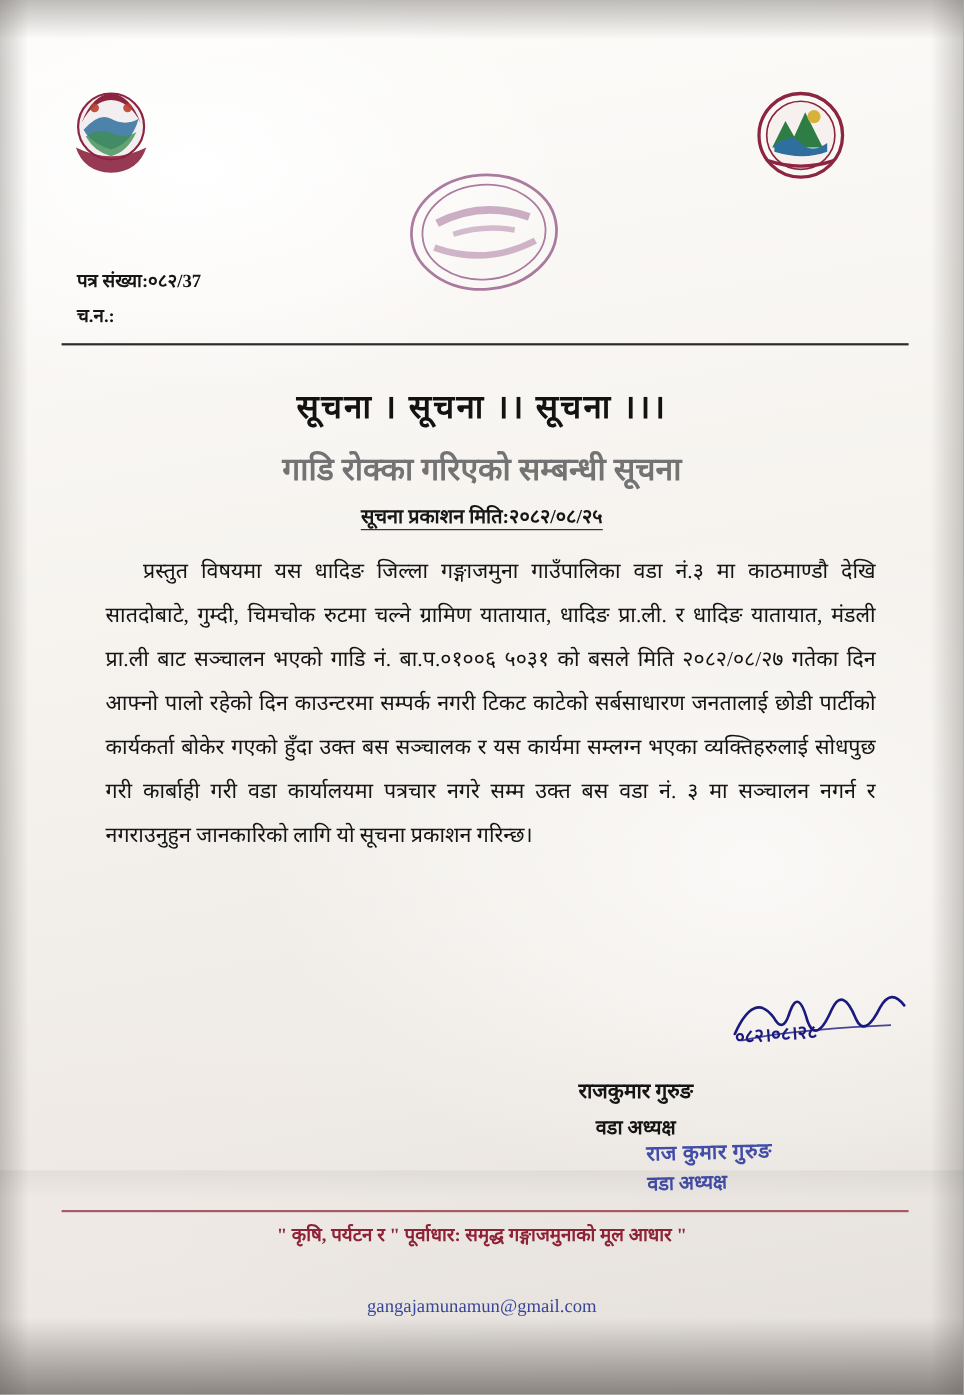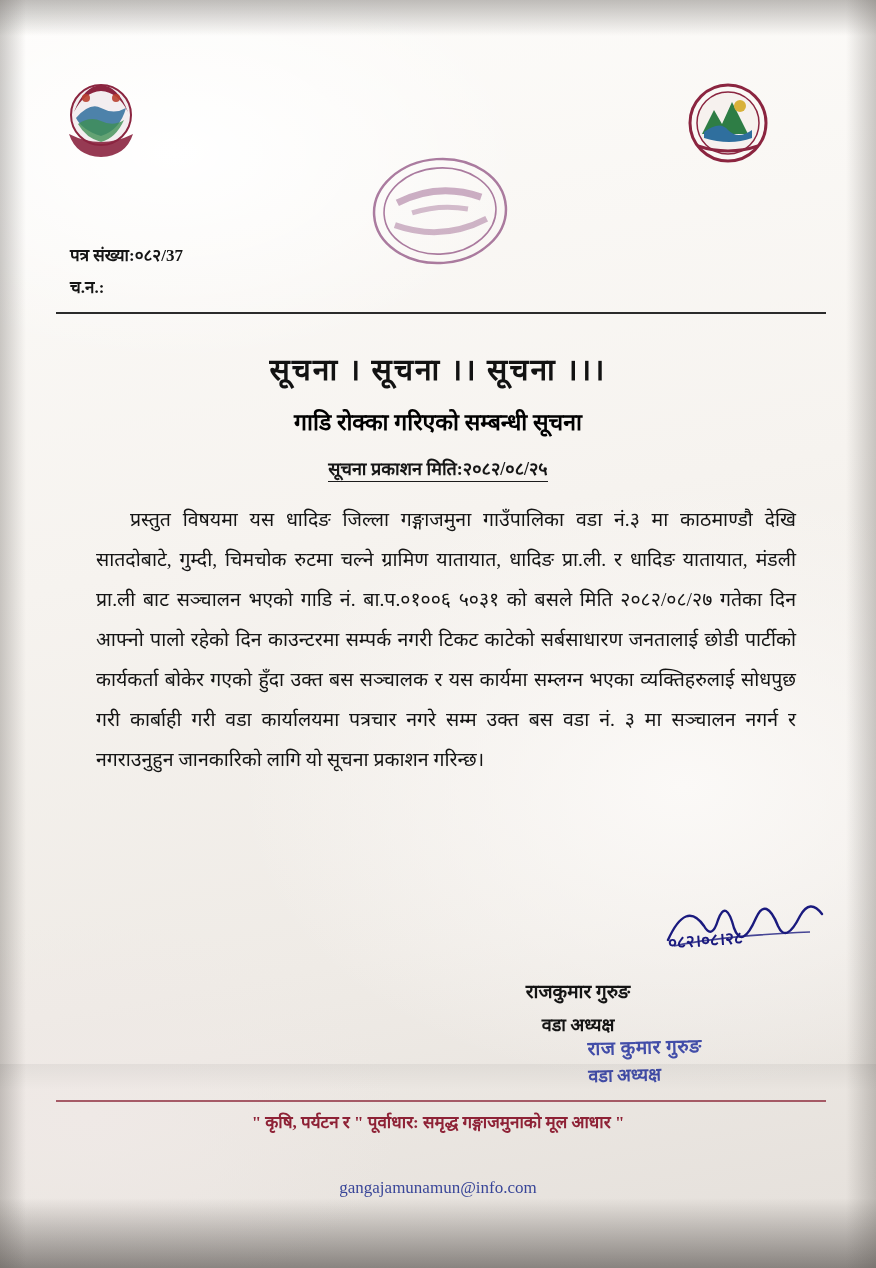--- a/index.html
+++ b/index.html
@@ -137,23 +137,23 @@
     font-size: 30px;
     font-weight: 700;
     letter-spacing: 2px;
     color: #121212;
   }
   .title-sub {
     position: absolute;
     left: 0; top: 405px;
     width: 876px;
     text-align: center;
-    font-size: 23px;
-    font-weight: 700;
-    color: #000000;
+    font-size: 29px;
+    font-weight: 700;
+    color: #737373;
   }
   .title-date {
     position: absolute;
     left: 0; top: 456px;
     width: 876px;
     text-align: center;
     font-size: 18px;
     font-weight: 700;
     color: #161616;
   }
@@ -328,20 +328,20 @@
   <div class="sig-name">राजकुमार गुरुङ</div>
   <div class="sig-post">वडा अध्यक्ष</div>
 
   <div class="rect-stamp">
     <div class="l1">राज कुमार गुरुङ</div>
     <div class="l2">वडा अध्यक्ष</div>
   </div>
 
   <div class="footer-rule"></div>
   <div class="footer-slogan">" कृषि, पर्यटन र " पूर्वाधार: समृद्ध गङ्गाजमुनाको मूल आधार "</div>
-  <div class="footer-mail2">gangajamunamun@info.com</div>
+  <div class="footer-mail2">gangajamunamun@gmail.com</div>
 
   <div class="shadowband band-top"></div>
   <div class="shadowband band-bottom"></div>
   <div class="shadowband band-left"></div>
   <div class="shadowband band-right"></div>
   <div class="crease" style="left:0;top:1064px;width:876px;height:26px;"></div>
 </div>
 
 </body></html>

